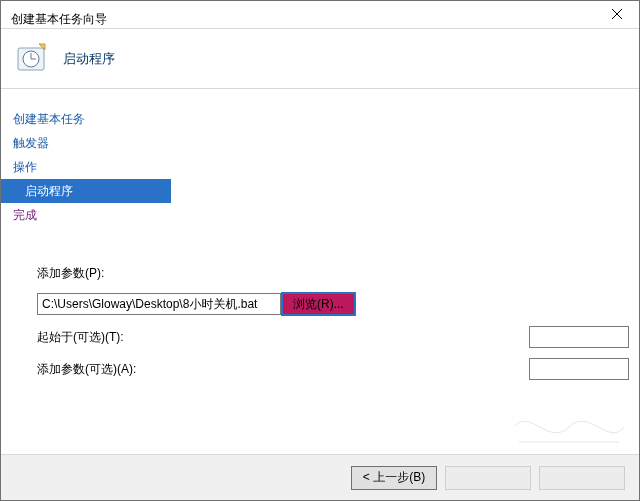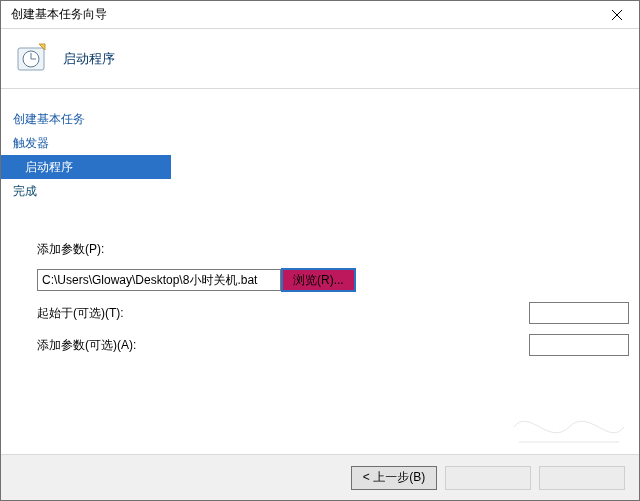--- a/index.html
+++ b/index.html
@@ -16,21 +16,21 @@
     width: 640px; height: 501px;
     border: 1px solid #707070;
     display: flex;
     flex-direction: column;
     background: #fff;
     position: relative;
   }
   .titlebar {
     height: 28px;
     display: flex;
-    align-items: center;
+    align-items: flex-end;
     justify-content: space-between;
     padding: 0 0 0 10px;
     border-bottom: 1px solid #d9d9d9;
     background: #fff;
   }
   .titlebar-close {
     width: 44px; height: 28px;
     display: flex; align-items: center; justify-content: center;
     font-size: 14px;
     color: #000;
@@ -73,21 +73,21 @@
     cursor: default;
   }
   .side-item.sub {
     padding-left: 24px;
   }
   .side-item.active {
     background: #2a72c8;
     color: #fff;
   }
   .side-item.dark {
-    color: #0c4a6e;
+    color: #701a75;
   }
 
   .content {
     flex: 1;
     padding: 38px 10px 0 36px;
     position: relative;
   }
   .row {
     display: flex;
     align-items: center;
@@ -175,20 +175,21 @@
       </svg>
     </div>
     <div class="header-title">启动程序</div>
   </div>
 
   <div class="body">
 
     <div class="sidebar">
       <div class="side-item">创建基本任务</div>
       <div class="side-item">触发器</div>
+      <div class="side-item">操作</div>
       <div class="side-item sub active">启动程序</div>
       <div class="side-item dark">完成</div>
     </div>
 
     <div class="content">
 
       <div class="row">
         <span class="lbl">添加参数(P):</span>
       </div>
 

